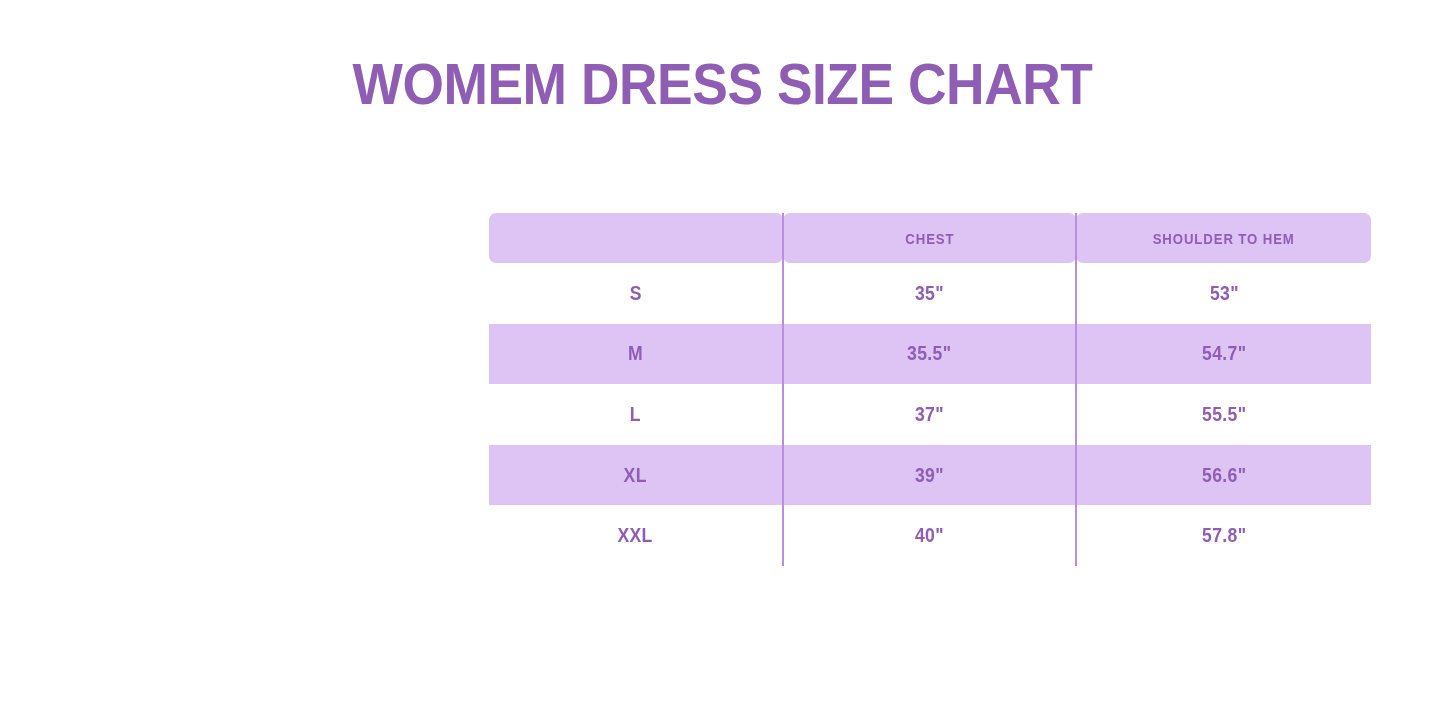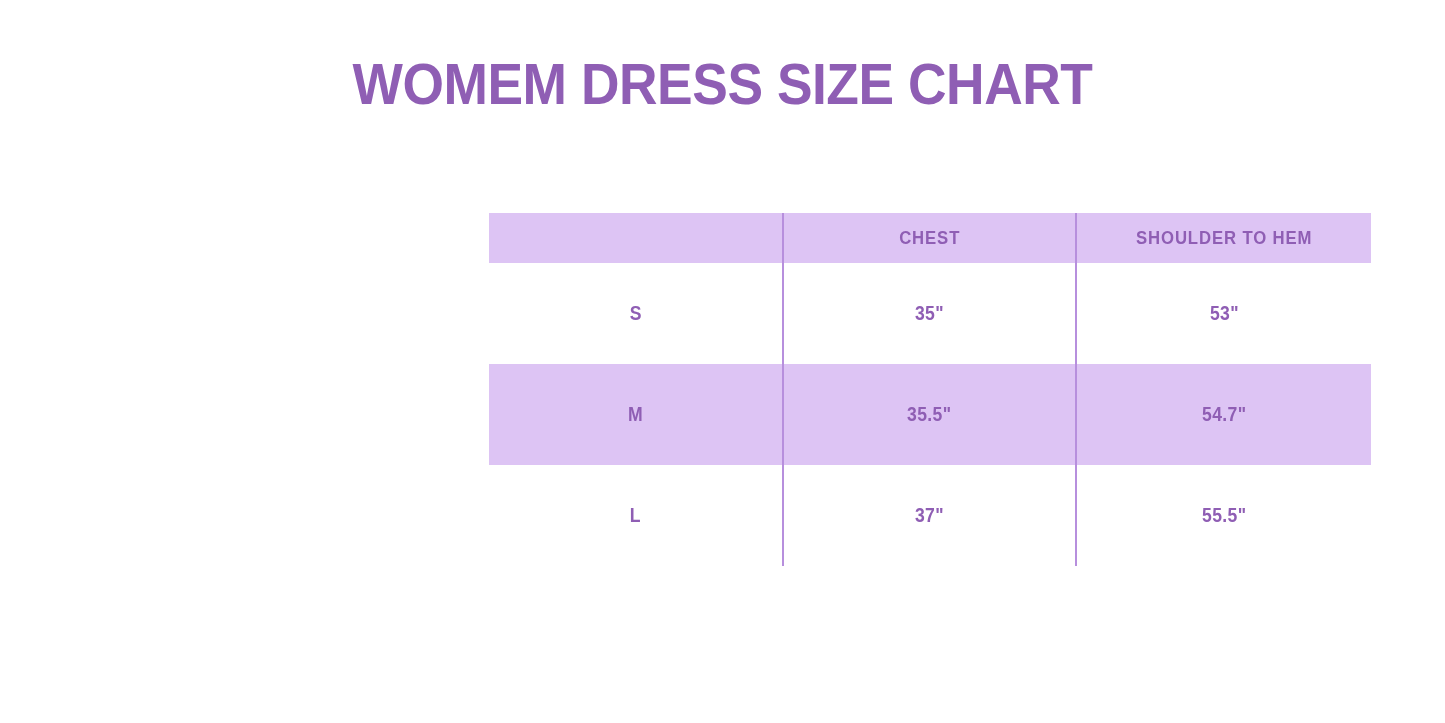--- a/index.html
+++ b/index.html
@@ -62,23 +62,24 @@
   }
 
   #size-table th span,
   #size-table td span {
     display: inline-block;
     transform: scaleX(0.88);
   }
 
   #size-table thead th {
     background: #ddc4f4;
-    font-size: 19px;
+    font-size: 15px;
     letter-spacing: 1px;
     height: 50px;
+    border-radius: 7px;
   }
 
   tr.row-shaded td { background: #ddc4f4; }
   tr.row-plain  td { background: #ffffff; }
 
   
   #size-table th.divider-left,
   #size-table td.divider-left {
     border-left: 2px solid #b78fdd;
   }
@@ -113,14 +114,24 @@
     <tr class="row-shaded">
       <td><span>M</span></td>
       <td class="divider-left"><span>35.5"</span></td>
       <td class="divider-left"><span>54.7"</span></td>
     </tr>
     <tr class="row-plain">
       <td><span>L</span></td>
       <td class="divider-left"><span>37"</span></td>
       <td class="divider-left"><span>55.5"</span></td>
     </tr>
+    <tr class="row-shaded">
+      <td><span>XL</span></td>
+      <td class="divider-left"><span>39"</span></td>
+      <td class="divider-left"><span>56.6"</span></td>
+    </tr>
+    <tr class="row-plain">
+      <td><span>XXL</span></td>
+      <td class="divider-left"><span>40"</span></td>
+      <td class="divider-left"><span>57.8"</span></td>
+    </tr>
   </tbody>
 </table>
 
 </body></html>

